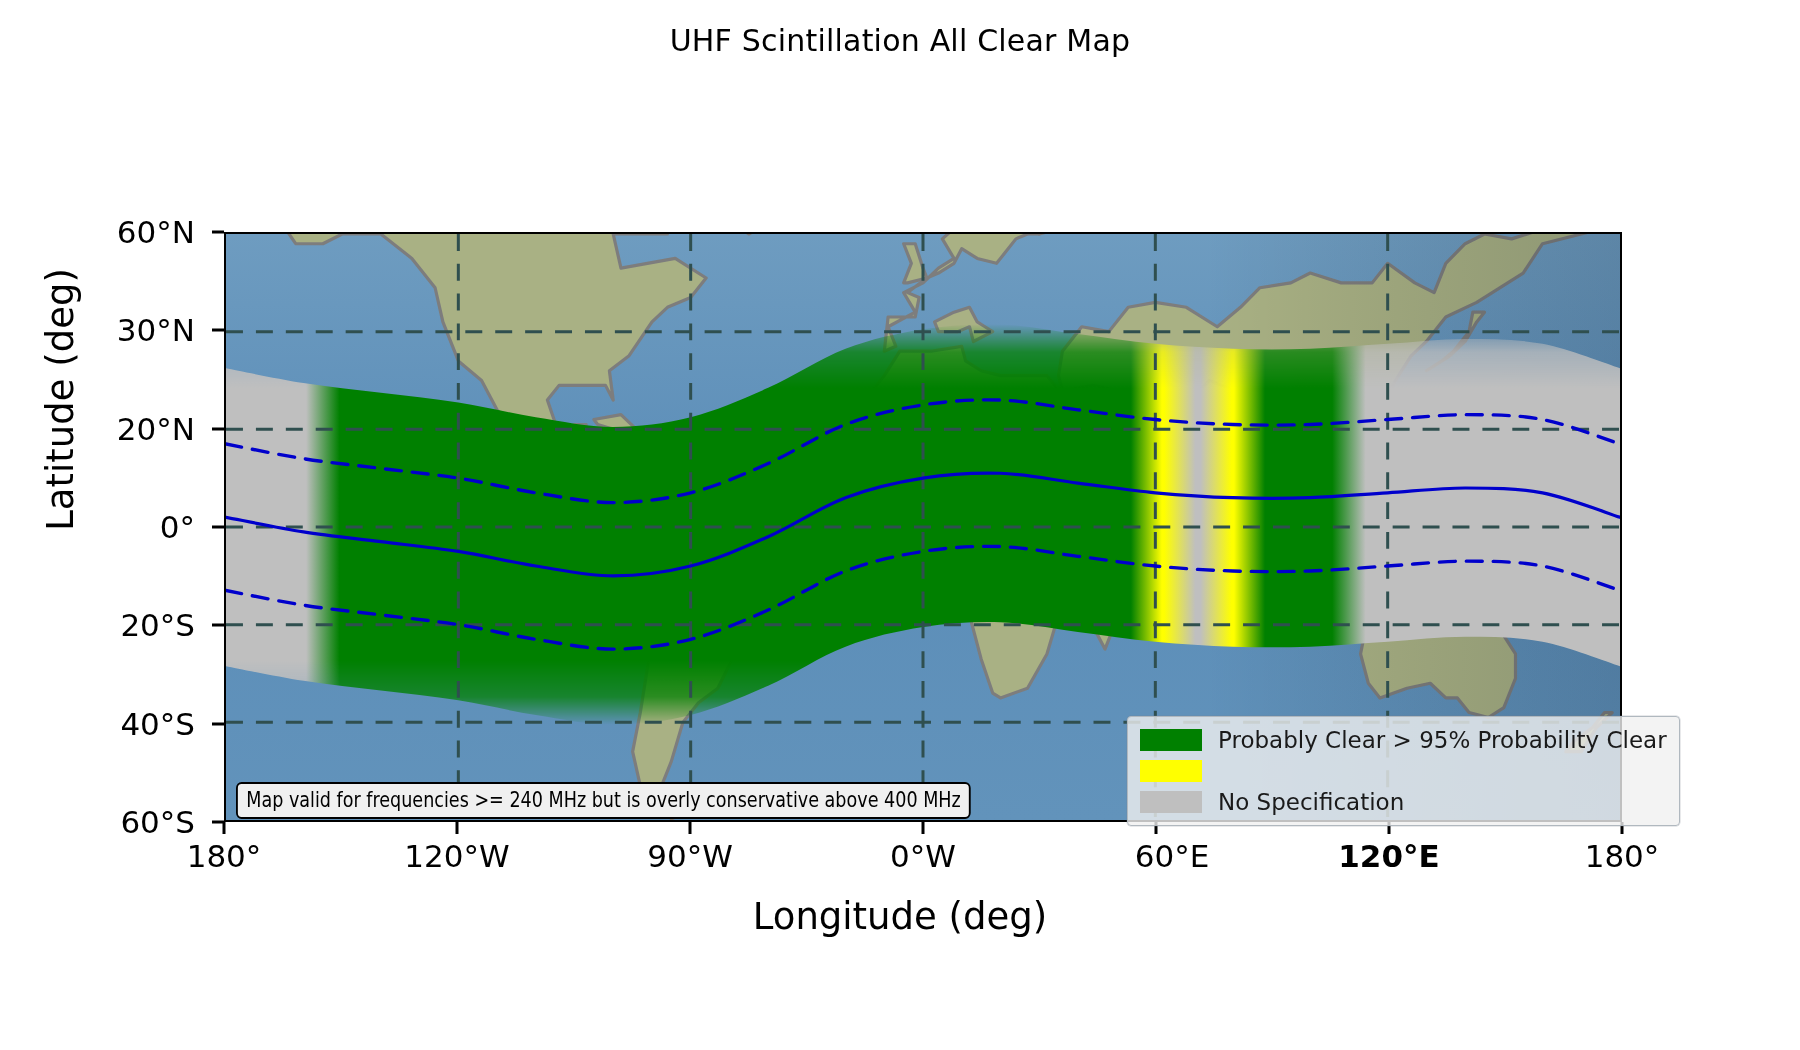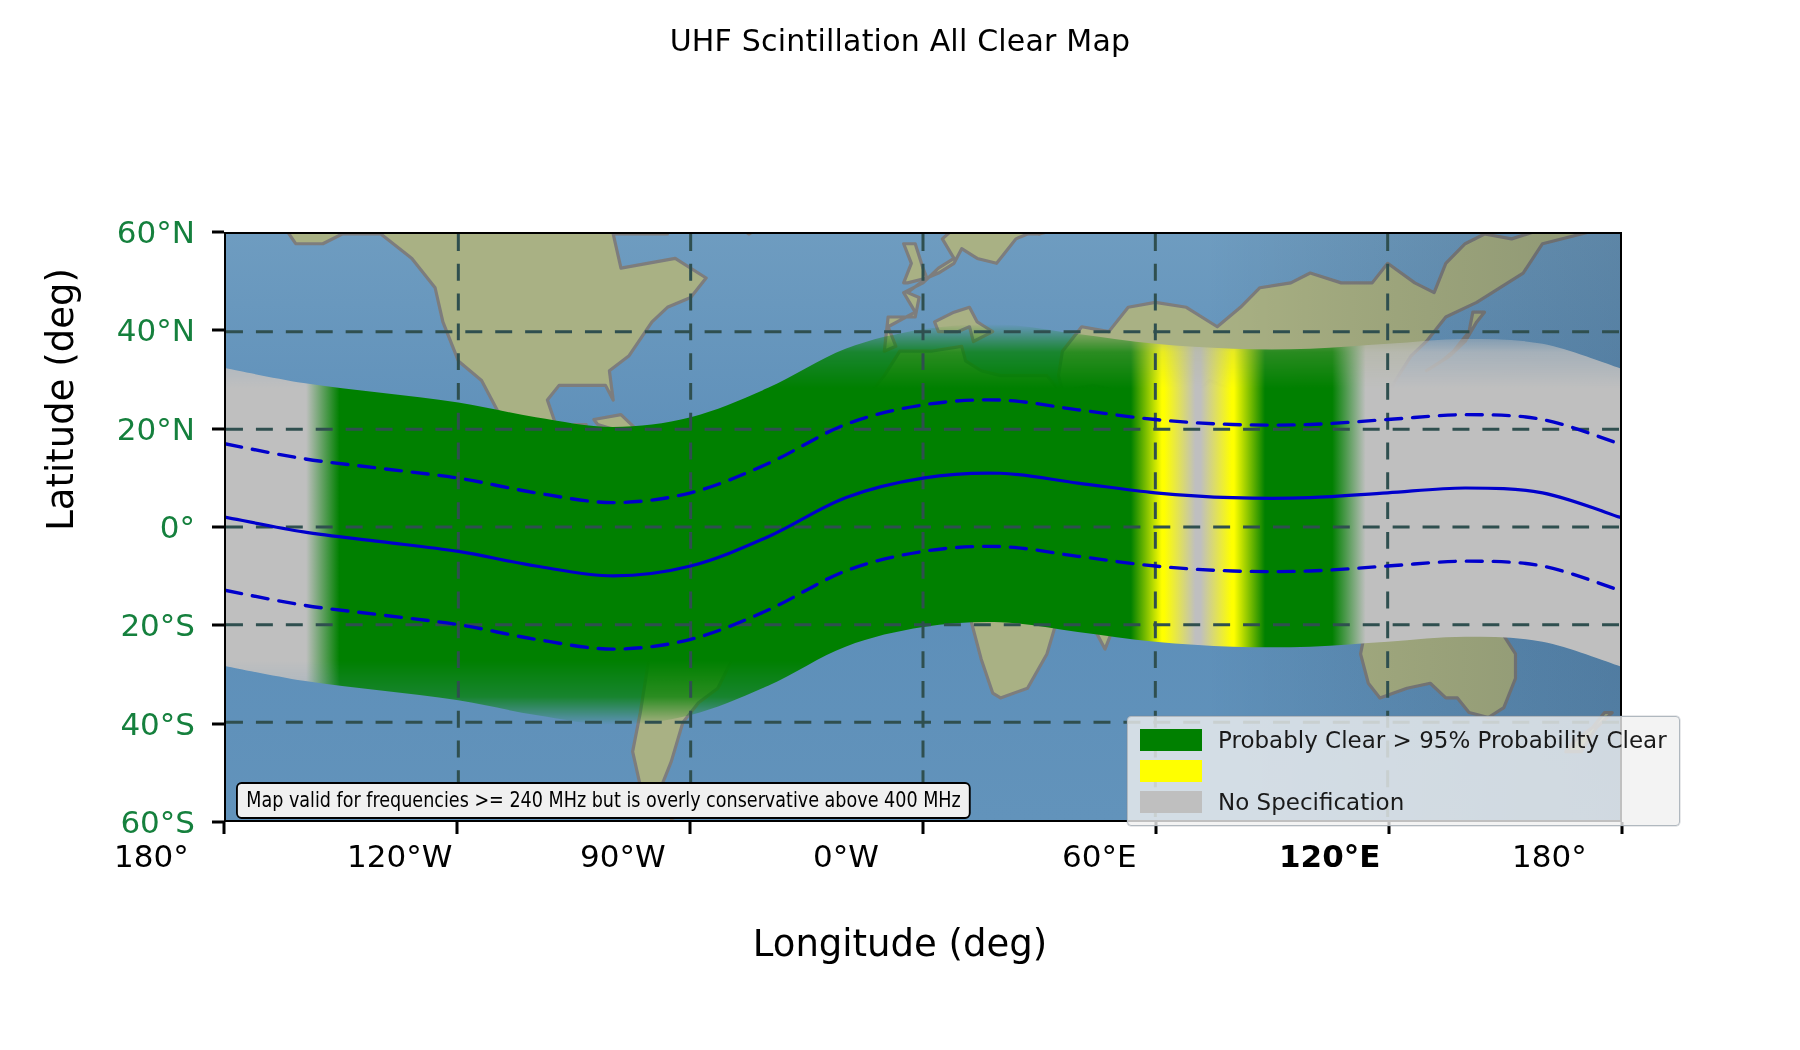--- a/index.html
+++ b/index.html
@@ -58,21 +58,20 @@
     color: #000;
   }
   #xlabel {
     position: absolute;
     left: 0;
     top: 895px;
     width: 1800px;
     text-align: center;
     font-size: 37px;
     color: #000;
-    margin-top: 27px;
   }
 
   
   #plot-frame {
     position: absolute;
     left: 224px;
     top: 232px;
     width: 1398px;
     height: 590px;
     border: 2px solid #000;
@@ -82,36 +81,36 @@
   }
   #plot-svg { display:block; width:100%; height:100%; }
 
   
   .ytick {
     position: absolute;
     right: 1605px;
     width: 160px;
     text-align: right;
     font-size: 31px;
-    color: #15803d;
+    color: #000000;
     transform: translateY(-50%);
   }
   .ytick-mark {
     position: absolute;
     width: 12px;
     height: 3px;
     background: #000;
     left: 212px;
     transform: translateY(-50%);
   }
   .xtick {
     position: absolute;
     top: 838px;
     width: 220px;
-    text-align: left;
+    text-align: center;
     font-size: 31px;
     color: #000;
     transform: translateX(-50%);
   }
   .xtick-mark {
     position: absolute;
     top: 822px;
     width: 3px;
     height: 12px;
     background: #000;
@@ -170,21 +169,21 @@
 <div id="page">
 
   <div class="title-block" id="title-main">UHF Scintillation All Clear Map</div>
 
   <div id="ylabel">Latitude (deg)</div>
   <div id="xlabel">Longitude (deg)</div>
 
   <div id="ytick-container">
       <div class="ytick" style="top: 232px;">60°N</div>
       <div class="ytick-mark" style="top: 232px;"></div>
-      <div class="ytick" style="top: 330.333px;">40°N</div>
+      <div class="ytick" style="top: 330.333px;">30°N</div>
       <div class="ytick-mark" style="top: 330.333px;"></div>
       <div class="ytick" style="top: 428.667px;">20°N</div>
       <div class="ytick-mark" style="top: 428.667px;"></div>
       <div class="ytick" style="top: 527px;">0°</div>
       <div class="ytick-mark" style="top: 527px;"></div>
       <div class="ytick" style="top: 625.333px;">20°S</div>
       <div class="ytick-mark" style="top: 625.333px;"></div>
       <div class="ytick" style="top: 723.667px;">40°S</div>
       <div class="ytick-mark" style="top: 723.667px;"></div>
       <div class="ytick" style="top: 822px;">60°S</div>

